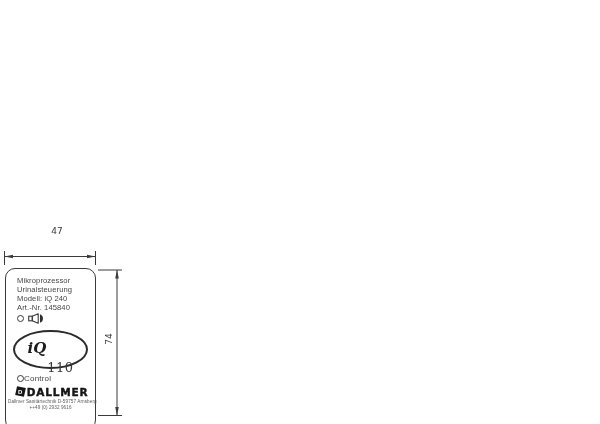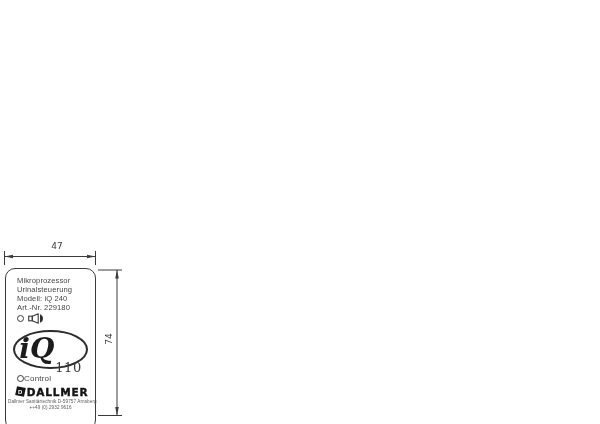--- a/index.html
+++ b/index.html
@@ -6,41 +6,41 @@
   html, body { width: 600px; height: 424px; background: #ffffff; overflow: hidden; }
   body { font-family: "Liberation Sans", sans-serif; color: #3f3f3f; position: relative; }
 
   #canvas { position: absolute; left: 0; top: 0; width: 600px; height: 424px; background: #fff; }
 
   
   #dim-svg { position: absolute; left: 0; top: 0; }
 
   .dim-label { position: absolute; font-size: 9px; color: #3a3a3a; text-align: center;
                font-family: "DejaVu Sans", sans-serif; }
-  .dim-label-w { left: 40px; top: 241px; width: 34px; }
+  .dim-label-w { left: 40px; top: 226px; width: 34px; }
   .dim-label-h { left: 92px; top: 334px; width: 34px; transform: rotate(-90deg); }
 
   
   .panel { position: absolute; left: 5px; top: 268px; width: 91px; height: 162px;
            border: 1.6px solid #3a3a3a; border-radius: 10px; background: #fff; }
 
   .txt-block { position: absolute; left: 11px; top: 7px; width: 74px;
                font-size: 7.6px; line-height: 9px; letter-spacing: 0.1px; color: #454545; }
   .txt-block div { white-space: nowrap; }
 
   .led-row { position: absolute; left: 11px; top: 43px; height: 12px;
              display: flex; align-items: center; gap: 4px; }
   .led { width: 7px; height: 7px; border: 1.3px solid #3a3a3a; border-radius: 50%;
          background: #fff; flex: 0 0 auto; }
 
   .iq-ellipse { position: absolute; left: 7px; top: 61px; width: 75px; height: 39px;
                 border: 2.6px solid #2b2b2b; border-radius: 50%;
                 display: flex; align-items: center; justify-content: center; background: #fff; }
   .iq-big { font-family: "DejaVu Serif", serif; font-style: italic; font-weight: bold;
-            font-size: 28px; color: #1c1c1c; line-height: 1; margin-top: -2px; }
+            font-size: 15px; color: #1c1c1c; line-height: 1; margin-top: -2px; }
   .iq-num { font-family: "DejaVu Serif", serif; font-size: 13px; color: #3a3a3a;
             line-height: 1; letter-spacing: 0.5px; margin-left: 1px; margin-top: 36px; }
 
   .control-row { position: absolute; left: 11px; top: 103px; height: 12px;
                  display: flex; align-items: center; }
   .control-label { font-size: 8px; color: #454545; letter-spacing: 0.2px; }
 
   .brand-row { position: absolute; left: 8px; top: 116px; width: 76px; height: 13px;
                display: flex; align-items: center; justify-content: center; gap: 2px; }
   .brand-diamond { width: 9px; height: 9px; background: #161616; transform: rotate(12deg);
@@ -80,21 +80,21 @@
 
   <div class="dim-label dim-label-w">47</div>
   <div class="dim-label dim-label-h">74</div>
 
   <div class="panel">
 
     <div class="txt-block">
       <div>Mikroprozessor</div>
       <div>Urinalsteuerung</div>
       <div>Modell: iQ 240</div>
-      <div>Art.-Nr. 229180</div>
+      <div>Art.-Nr. 145840</div>
     </div>
 
     <div class="led-row">
       <div class="led"></div>
       <svg width="17" height="11" viewBox="0 0 17 11">
         <rect x="0.7" y="3.2" width="3.6" height="4.6" fill="none" stroke="#3a3a3a" stroke-width="1.1"></rect>
         <polygon points="4.3,3.2 10.2,0.8 10.2,10.2 4.3,7.8" fill="none" stroke="#3a3a3a" stroke-width="1.1" stroke-linejoin="round"></polygon>
         <path d="M12 1.2 A 4.6 4.6 0 0 1 12 9.8 Z" fill="#2e2e2e" stroke="none"></path>
       </svg>
     </div>

